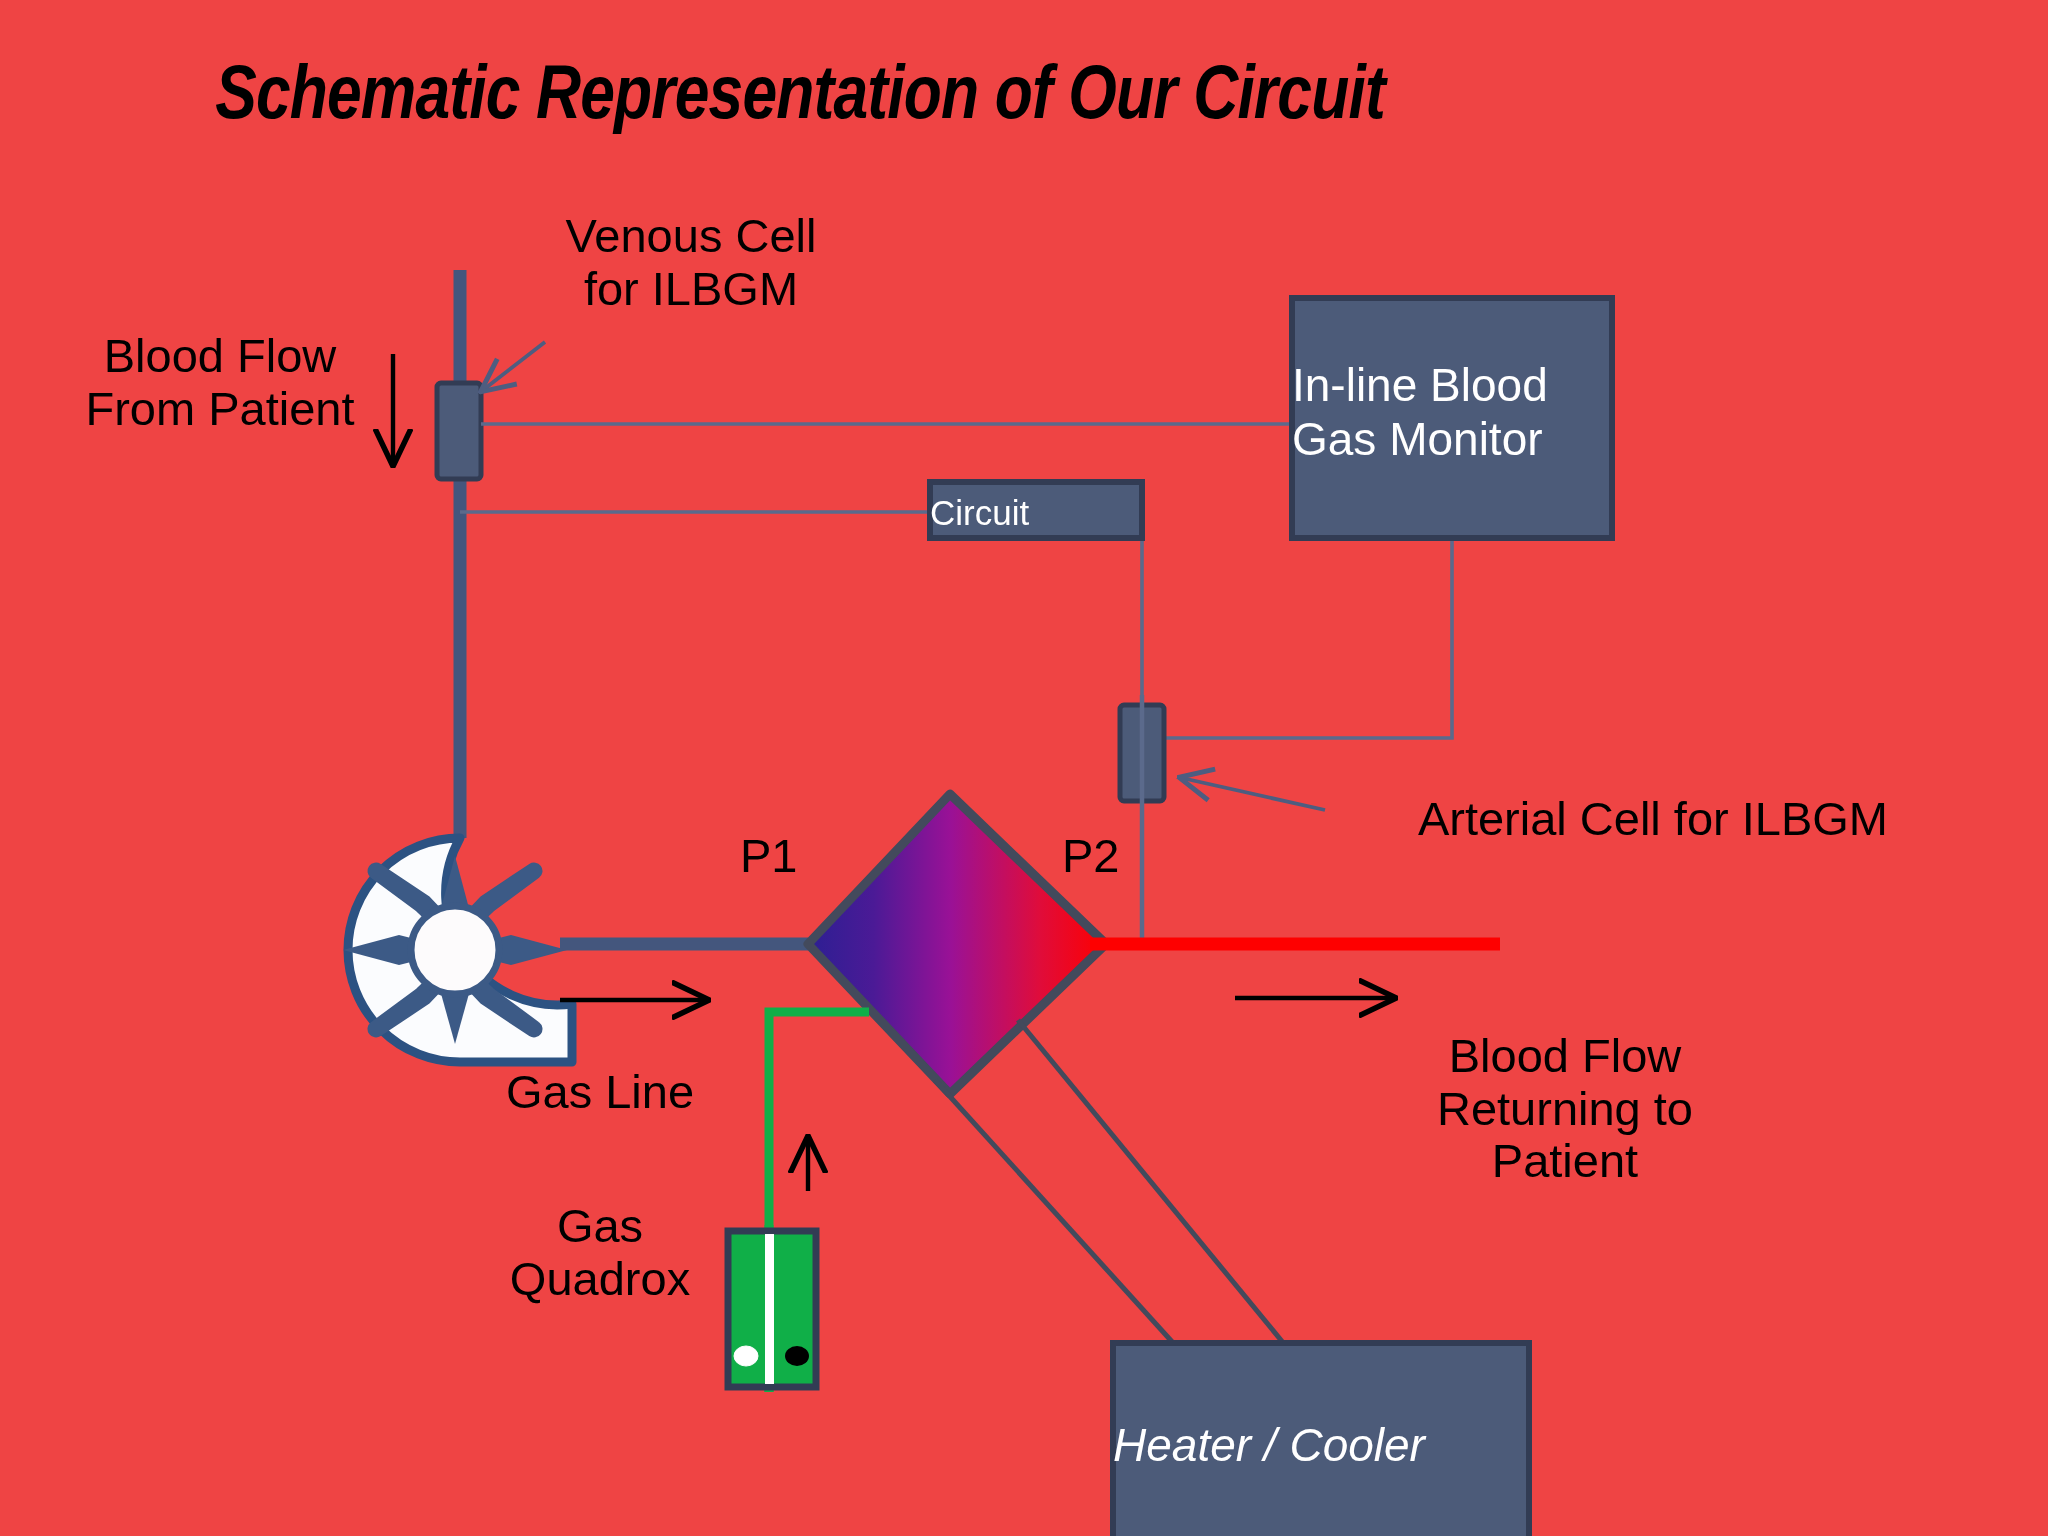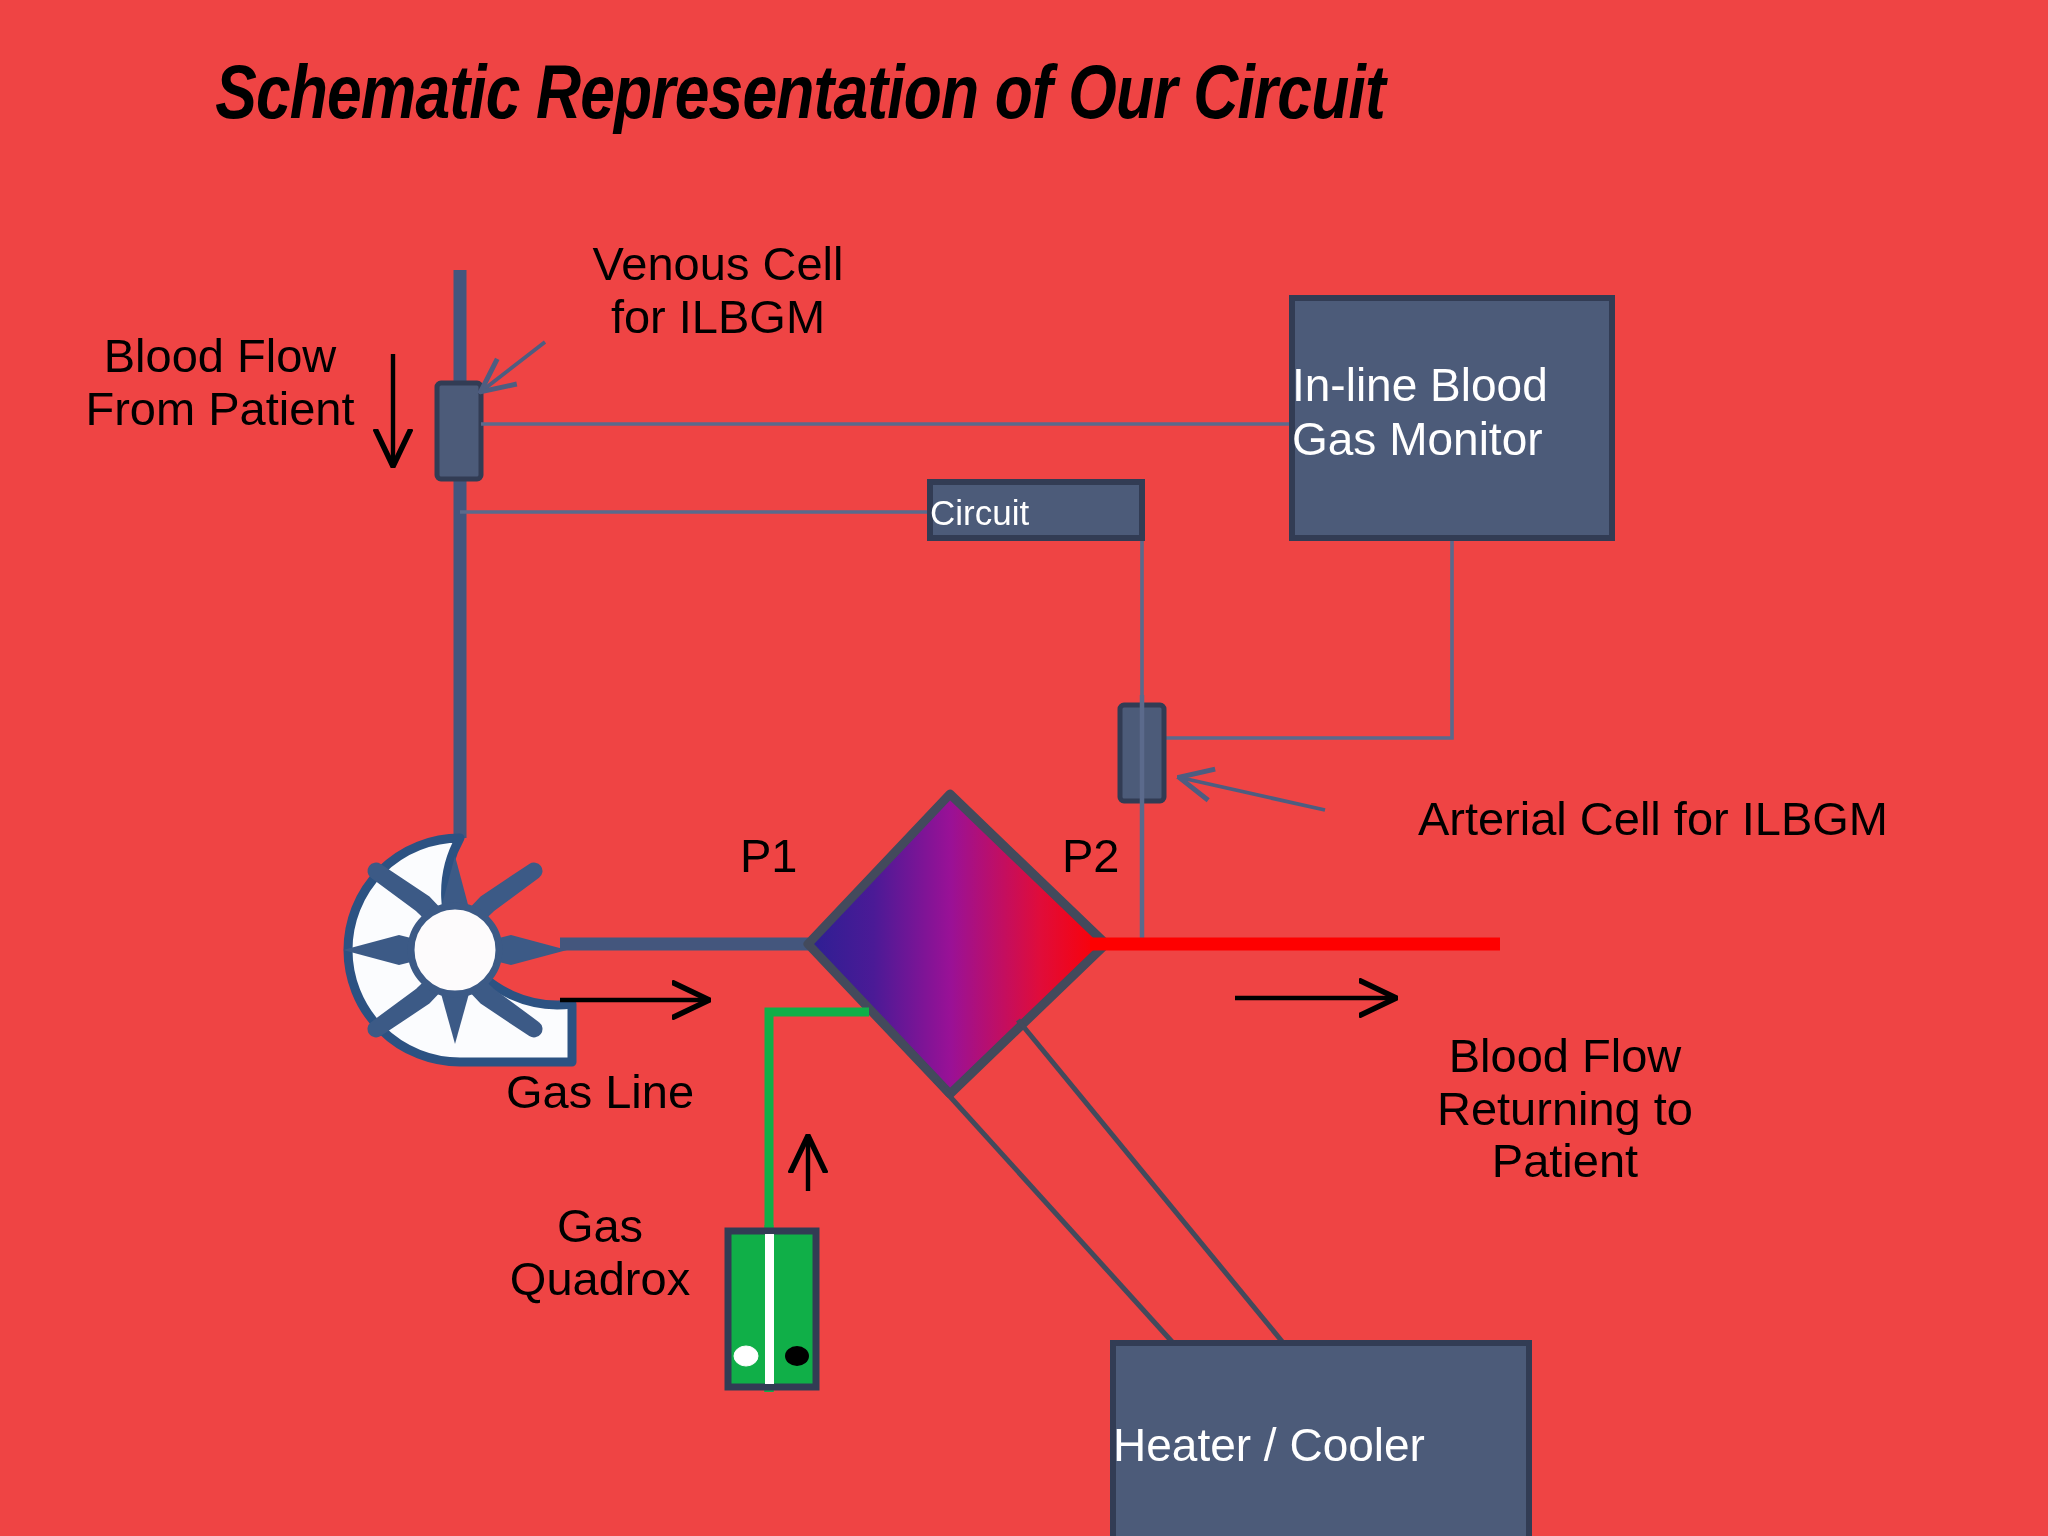--- a/index.html
+++ b/index.html
@@ -131,21 +131,21 @@
     <line x1="1325" y1="810" x2="1182" y2="778" stroke="#4e5d80" stroke-width="3.8" marker-end="url(#mkThin)"></line>
 
     <rect x="1292" y="298" width="320" height="240" fill="#4c5b79" stroke="#323c54" stroke-width="6"></rect>
     <rect x="930" y="482" width="212" height="56" fill="#4c5b79" stroke="#323c54" stroke-width="6"></rect>
     <rect x="1113" y="1343" width="416" height="205" fill="#4c5b79" stroke="#323c54" stroke-width="6"></rect>
   </svg>
 
   <div class="lbl c" style="left:20px;top:330px;width:400px;">Blood Flow
 From Patient</div>
 
-  <div class="lbl c" style="left:523px;top:210px;width:390px;margin-top:28px;">Venous Cell
+  <div class="lbl c" style="left:496px;top:210px;width:390px;">Venous Cell
 for ILBGM</div>
 
 
   <div class="lbl l" style="left:1348px;top:793px;width:540px;">Arterial Cell for ILBGM</div>
 
   <div class="lbl c" style="left:440px;top:1066px;width:320px;">Gas Line</div>
 
   <div class="lbl c" style="left:440px;top:1200px;width:320px;">Gas
 Quadrox</div>
 
@@ -155,15 +155,15 @@
 
   <div class="plbl" style="left:740px;top:828px;">P1</div>
   <div class="plbl" style="left:1062px;top:828px;">P2</div>
 
 
   <div class="boxlbl" style="left:1292px;top:358px;width:320px;font-size:46px;">In-line Blood
 Gas Monitor</div>
 
   <div class="boxlbl" style="left:930px;top:492px;width:212px;font-size:35px;">Circuit</div>
 
-  <div class="boxlbl" style="left:1113px;top:1418px;width:416px;font-size:46px;">Heater / Cooler</div>
+  <div class="boxlbl" style="left:1113px;top:1418px;width:416px;font-size:46px;font-style:italic;">Heater / Cooler</div>
 
 </div>
 
 </body></html>

